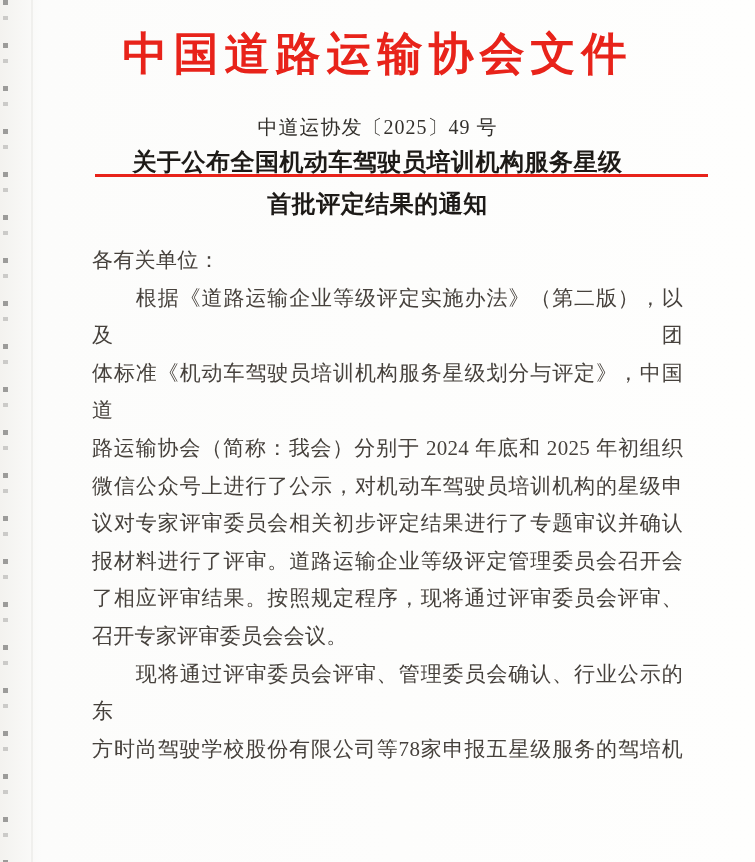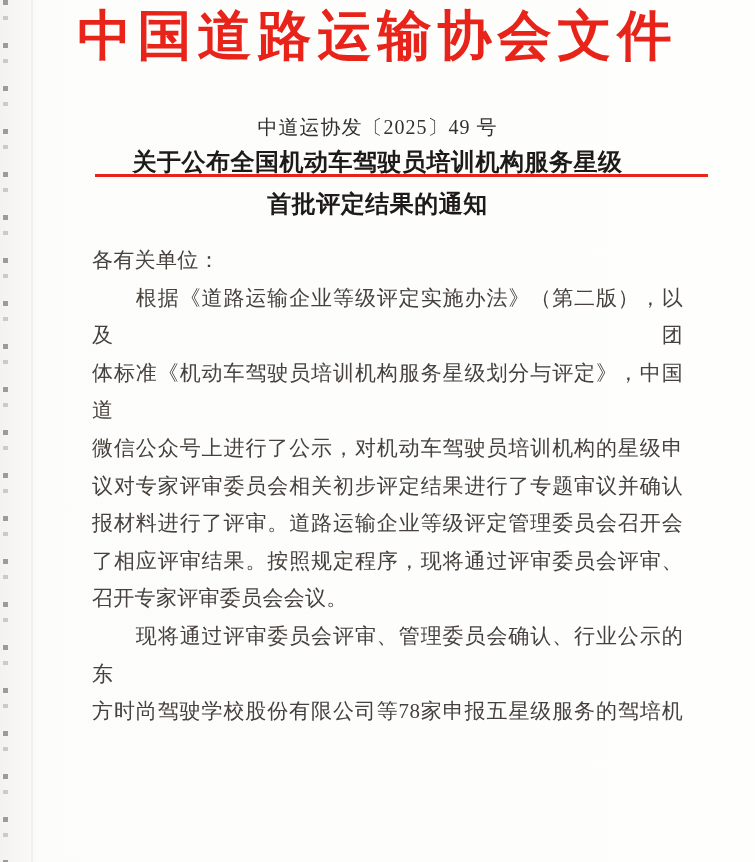--- a/index.html
+++ b/index.html
@@ -19,31 +19,31 @@
       rgba(30,30,30,.75) 0 5px, rgba(30,30,30,0) 5px 16px,
       rgba(30,30,30,.35) 16px 20px, rgba(30,30,30,0) 20px 43px);
     opacity: .55;
   }
   .scan-crease {
     position: absolute; left: 31px; top: 0; width: 2px; height: 100%;
     background: rgba(60,55,45,.05);
   }
   .org-title {
     margin: 0;
-    padding-top: 8px;
+    padding-top: 26px;
     text-align: center;
-    font-size: 54px;
+    font-size: 45px;
     line-height: 56px;
     font-weight: 700;
     letter-spacing: 6px;
     color: #e8231a;
     white-space: nowrap;
   }
   .doc-number {
-    margin-top: 50px;
+    margin-top: 32px;
     text-align: center;
     font-size: 20px;
     line-height: 27px;
     letter-spacing: 1px;
     color: #33302c;
   }
   .red-rule {
     position: absolute;
     left: 95px; top: 174px;
     width: 613px; height: 3px;
@@ -87,20 +87,21 @@
   <section class="notice-title">
     <div>关于公布全国机动车驾驶员培训机构服务星级</div>
     <div>首批评定结果的通知</div>
   </section>
 
   <section class="doc-body">
     <div class="line">各有关单位：</div>
 
     <div class="line j">　　根据《道路运输企业等级评定实施办法》（第二版），以及团</div>
     <div class="line j">体标准《机动车驾驶员培训机构服务星级划分与评定》，中国道</div>
+    <div class="line j">路运输协会（简称：我会）分别于 2024 年底和 2025 年初组织</div>
     <div class="line j">微信公众号上进行了公示，对机动车驾驶员培训机构的星级申</div>
     <div class="line j">议对专家评审委员会相关初步评定结果进行了专题审议并确认</div>
     <div class="line j">报材料进行了评审。道路运输企业等级评定管理委员会召开会</div>
     <div class="line j">了相应评审结果。按照规定程序，现将通过评审委员会评审、</div>
     <div class="line">召开专家评审委员会会议。</div>
 
     <div class="line j">　　现将通过评审委员会评审、管理委员会确认、行业公示的东</div>
     <div class="line j">方时尚驾驶学校股份有限公司等78家申报五星级服务的驾培机</div>
 
   </section>

